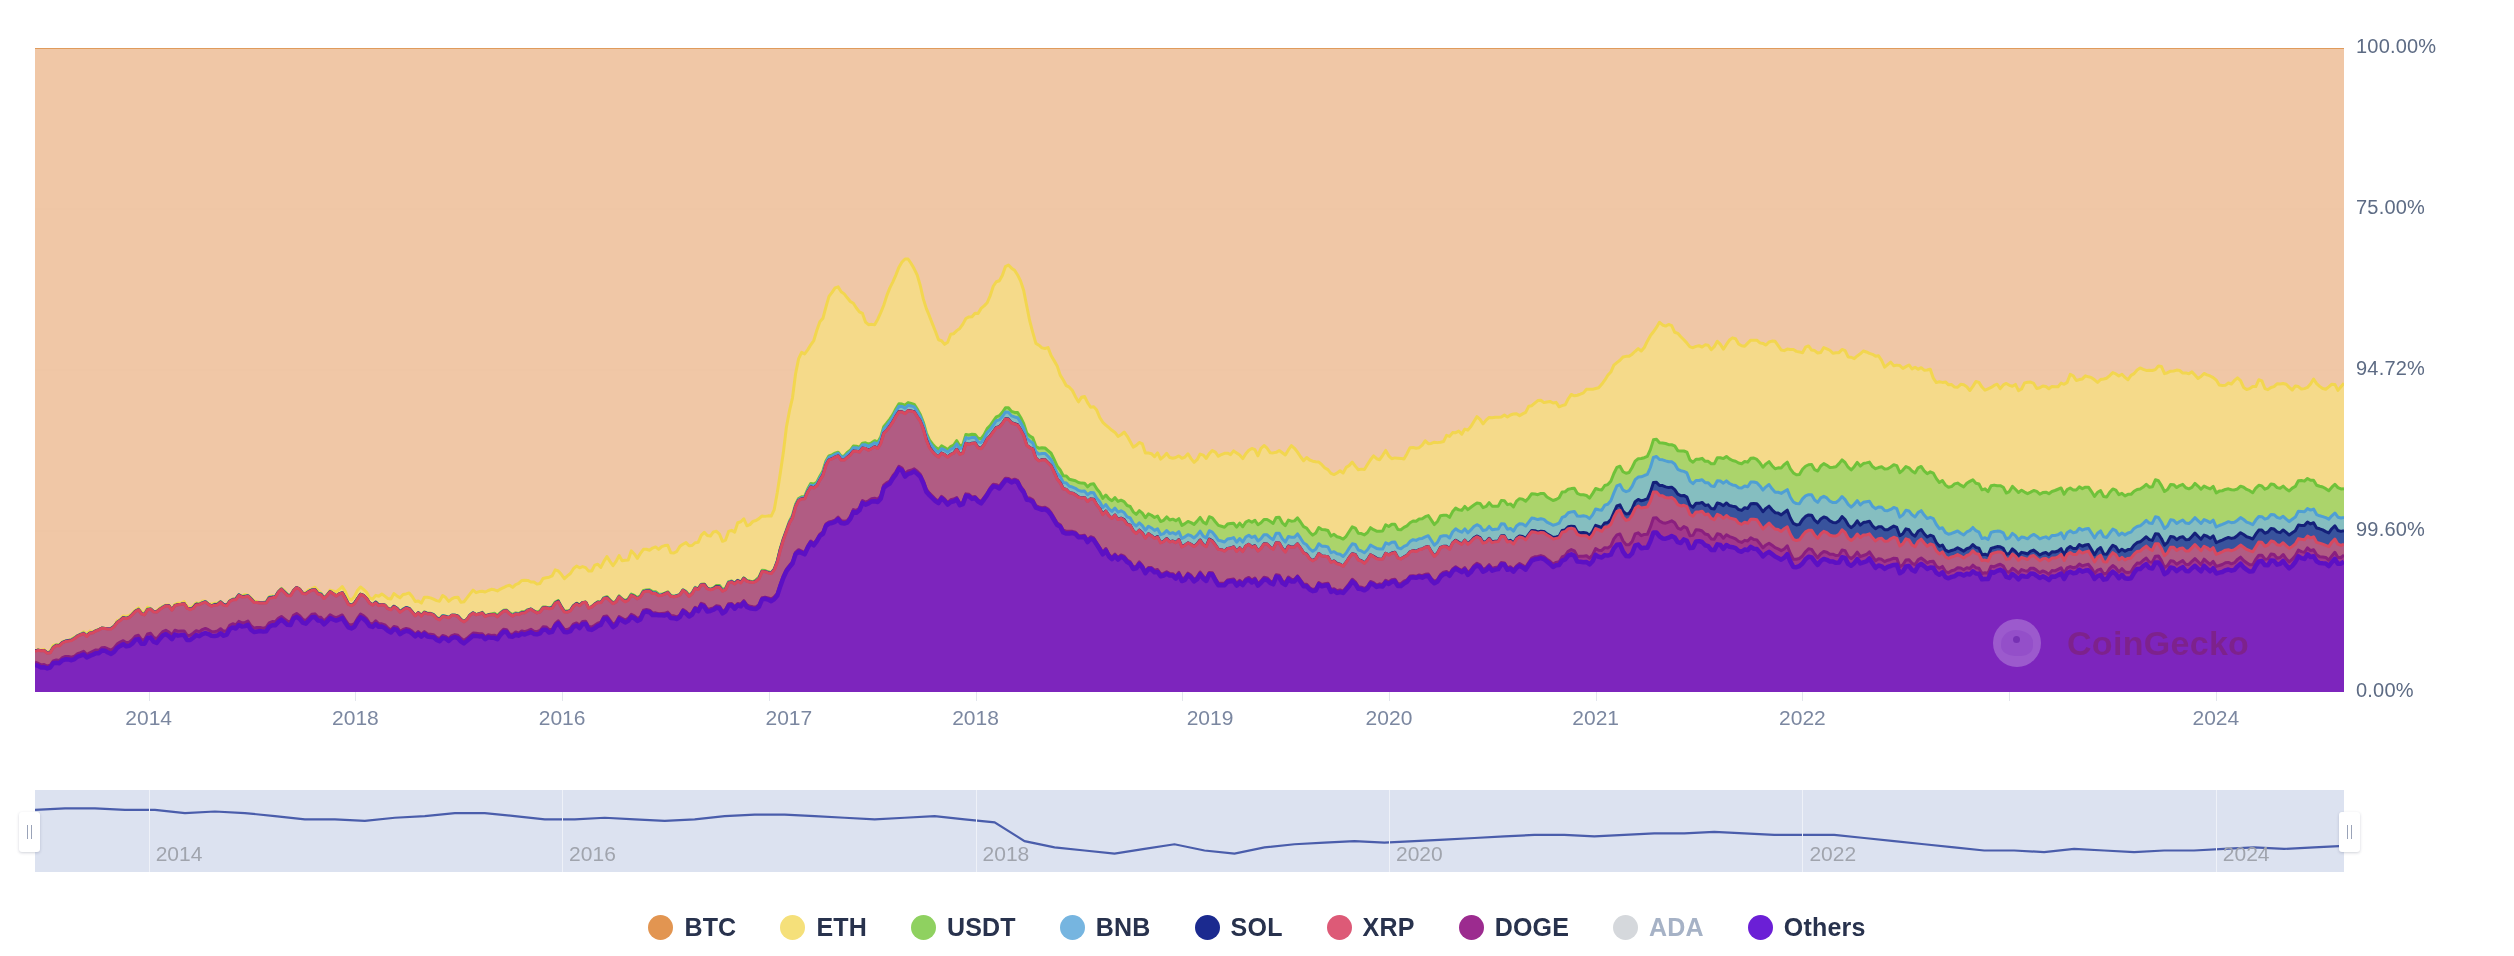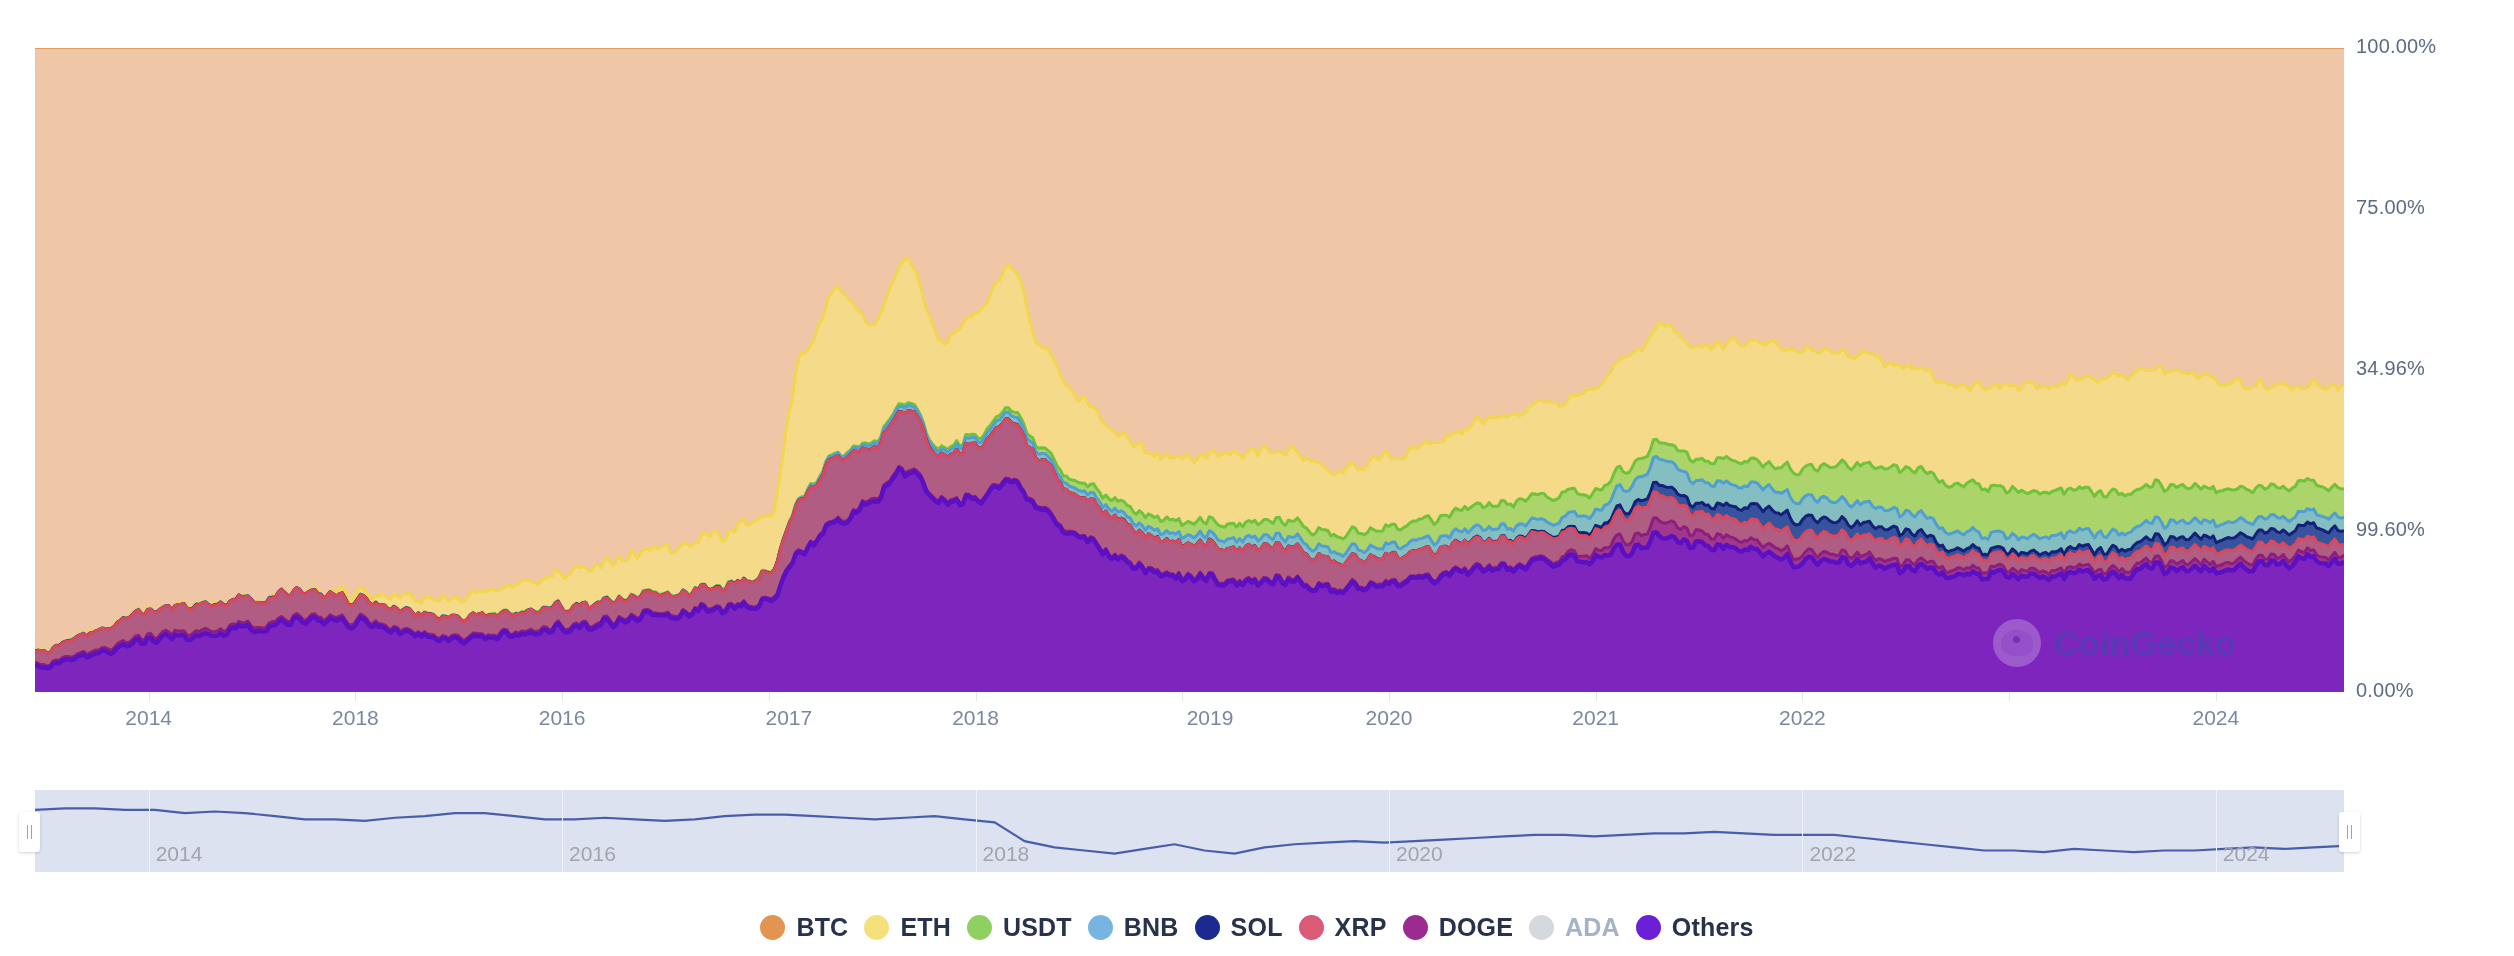--- a/index.html
+++ b/index.html
@@ -52,21 +52,21 @@
     position: absolute; left: 8px; top: 11px;
     width: 32px; height: 26px;
     background: #c9b2e6;
     border-radius: 60% 70% 45% 55% / 70% 60% 50% 50%;
   }
   #watermark .gecko-eye {
     position: absolute; left: 20px; top: 17px;
     width: 7px; height: 7px; border-radius: 50%; background: #6b4fa0;
   }
   #watermark .wm-text {
-    font-size: 34px; font-weight: 600; color: #0369a1; letter-spacing: .3px;
+    font-size: 34px; font-weight: 600; color: #7f1d1d; letter-spacing: .3px; margin-left: 13px;
   }
 
   
   #navigator {
     position: absolute; left: 35px; top: 790px;
     width: 2309px; height: 82px;
     background: #dce2f0;
   }
   #nav-svg { position: absolute; left:0; top:0; width: 2309px; height: 82px; display:block; }
   .nav-sep { position: absolute; top: 0; width: 1px; height: 82px; background: #eef1f8; }
@@ -83,21 +83,21 @@
   }
   .nav-handle i { display: block; width: 1px; height: 14px; background: #9aa3b8; }
   #nav-handle-left  { left: -16px; }
   #nav-handle-right { right: -16px; }
 
   
   #legend {
     position: absolute; left: 0; top: 898px;
     width: 2514px; height: 58px;
     display: flex; align-items: center; justify-content: center;
-    gap: 16px;
+    gap: 44px;
   }
   .legend-item {
     display: flex; align-items: center; gap: 11px;
     cursor: pointer; user-select: none;
   }
   .legend-dot { width: 25px; height: 25px; border-radius: 50%; flex: none; }
   .legend-label { font-size: 25px; font-weight: 700; color: #28324d; letter-spacing: .2px; }
   .legend-item.off .legend-label { color: #a6b2c6; }
 </style>
 </head>
@@ -133,21 +133,21 @@
     <span class="gecko-circle">
       <span class="gecko-body"></span>
       <span class="gecko-eye"></span>
     </span>
     <span class="wm-text">CoinGecko</span>
   </div>
 
   <div id="y-axis">
       <div class="y-label" style="top: 35px;">100.00%</div>
       <div class="y-label" style="top: 196px;">75.00%</div>
-      <div class="y-label" style="top: 357px;">34.96%</div>
+      <div class="y-label" style="top: 357px;">94.72%</div>
       <div class="y-label" style="top: 518px;">99.60%</div>
       <div class="y-label" style="top: 679px;">0.00%</div>
     </div>
 
   <div id="x-axis">
       <div class="x-tick-line" style="left: 113.693px;"></div>
       <div class="x-tick-line" style="left: 320.407px;"></div>
       <div class="x-tick-line" style="left: 527.122px;"></div>
       <div class="x-tick-line" style="left: 733.836px;"></div>
       <div class="x-tick-line" style="left: 940.551px;"></div>

